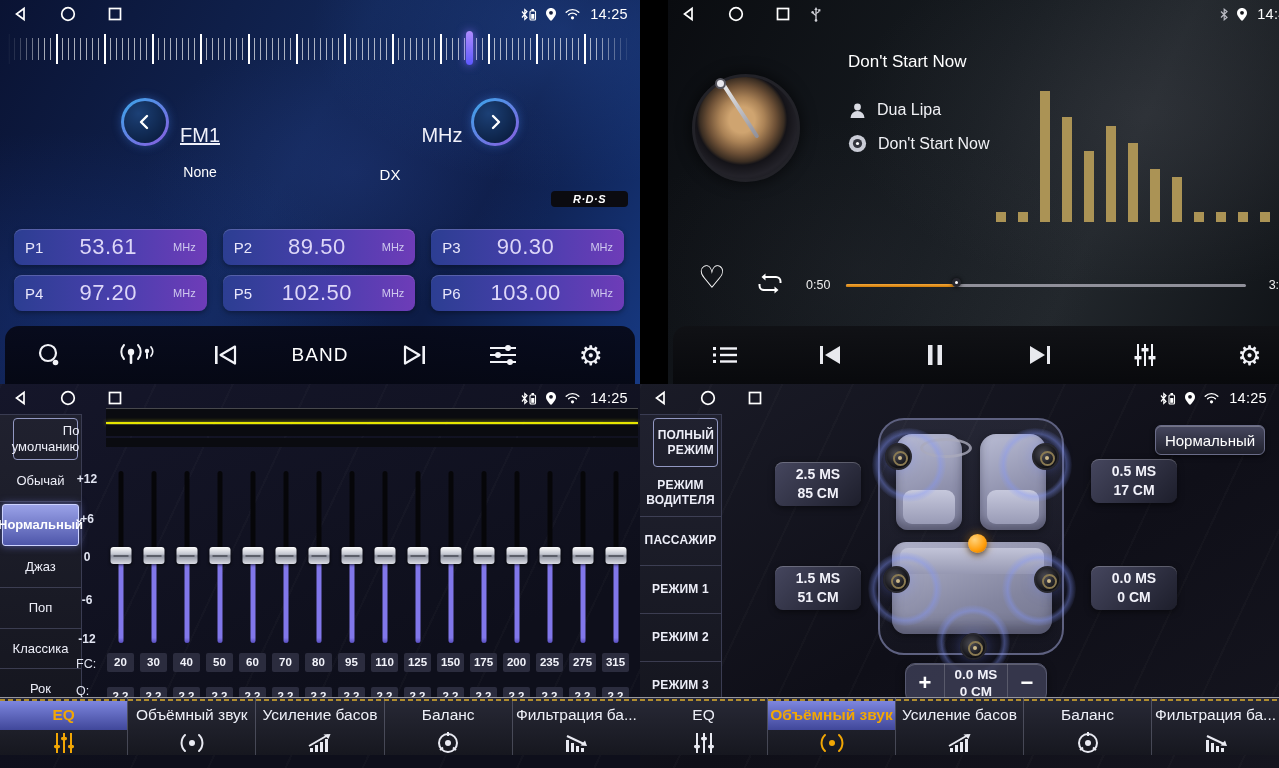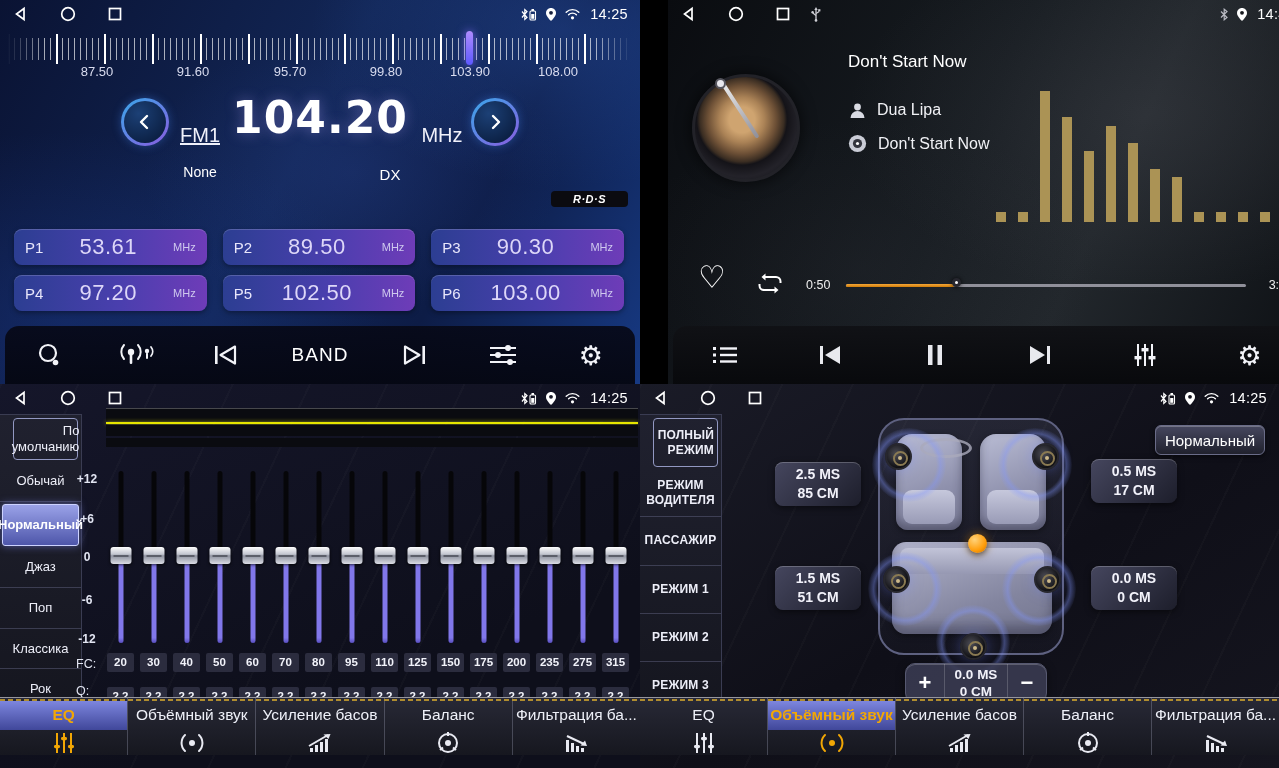--- a/index.html
+++ b/index.html
@@ -286,38 +286,29 @@
               <circle cx="7.5" cy="9.8" r="1.6" fill="#fff"></circle>
             </svg>
           </span>
       </div>
       <span class="sb-time">14:25</span>
     </div>
 
     <div class="scale-ticks"></div>
     <div class="scale-ticks-major"></div>
     <div class="scale-pointer"></div>
-    <div class="scale-labels">
-        <span>87.50</span>
-        <span>91.60</span>
-        <span>95.70</span>
-        <span>99.80</span>
-        <span>103.90</span>
-        <span>108.00</span>
-      </div>
 
     <div class="tune-btn" id="tune-down">
       <div class="inner">
           <svg width="20" height="20" viewBox="0 0 20 20">
             <polyline points="12,4 6,10 12,16" fill="none" stroke="#fff" stroke-width="2.4" stroke-linecap="round" stroke-linejoin="round"></polyline>
           </svg>
         </div>
     </div>
     <div class="band-label">FM1</div>
-    <div class="freq-big">104.20</div>
     <div class="freq-unit">MHz</div>
     <div class="tune-btn" id="tune-up">
       <div class="inner">
           <svg width="20" height="20" viewBox="0 0 20 20">
             <polyline points="8,4 14,10 8,16" fill="none" stroke="#fff" stroke-width="2.4" stroke-linecap="round" stroke-linejoin="round"></polyline>
           </svg>
         </div>
     </div>
     <div class="stereo-label">None</div>
     <div class="dx-label">DX</div>

